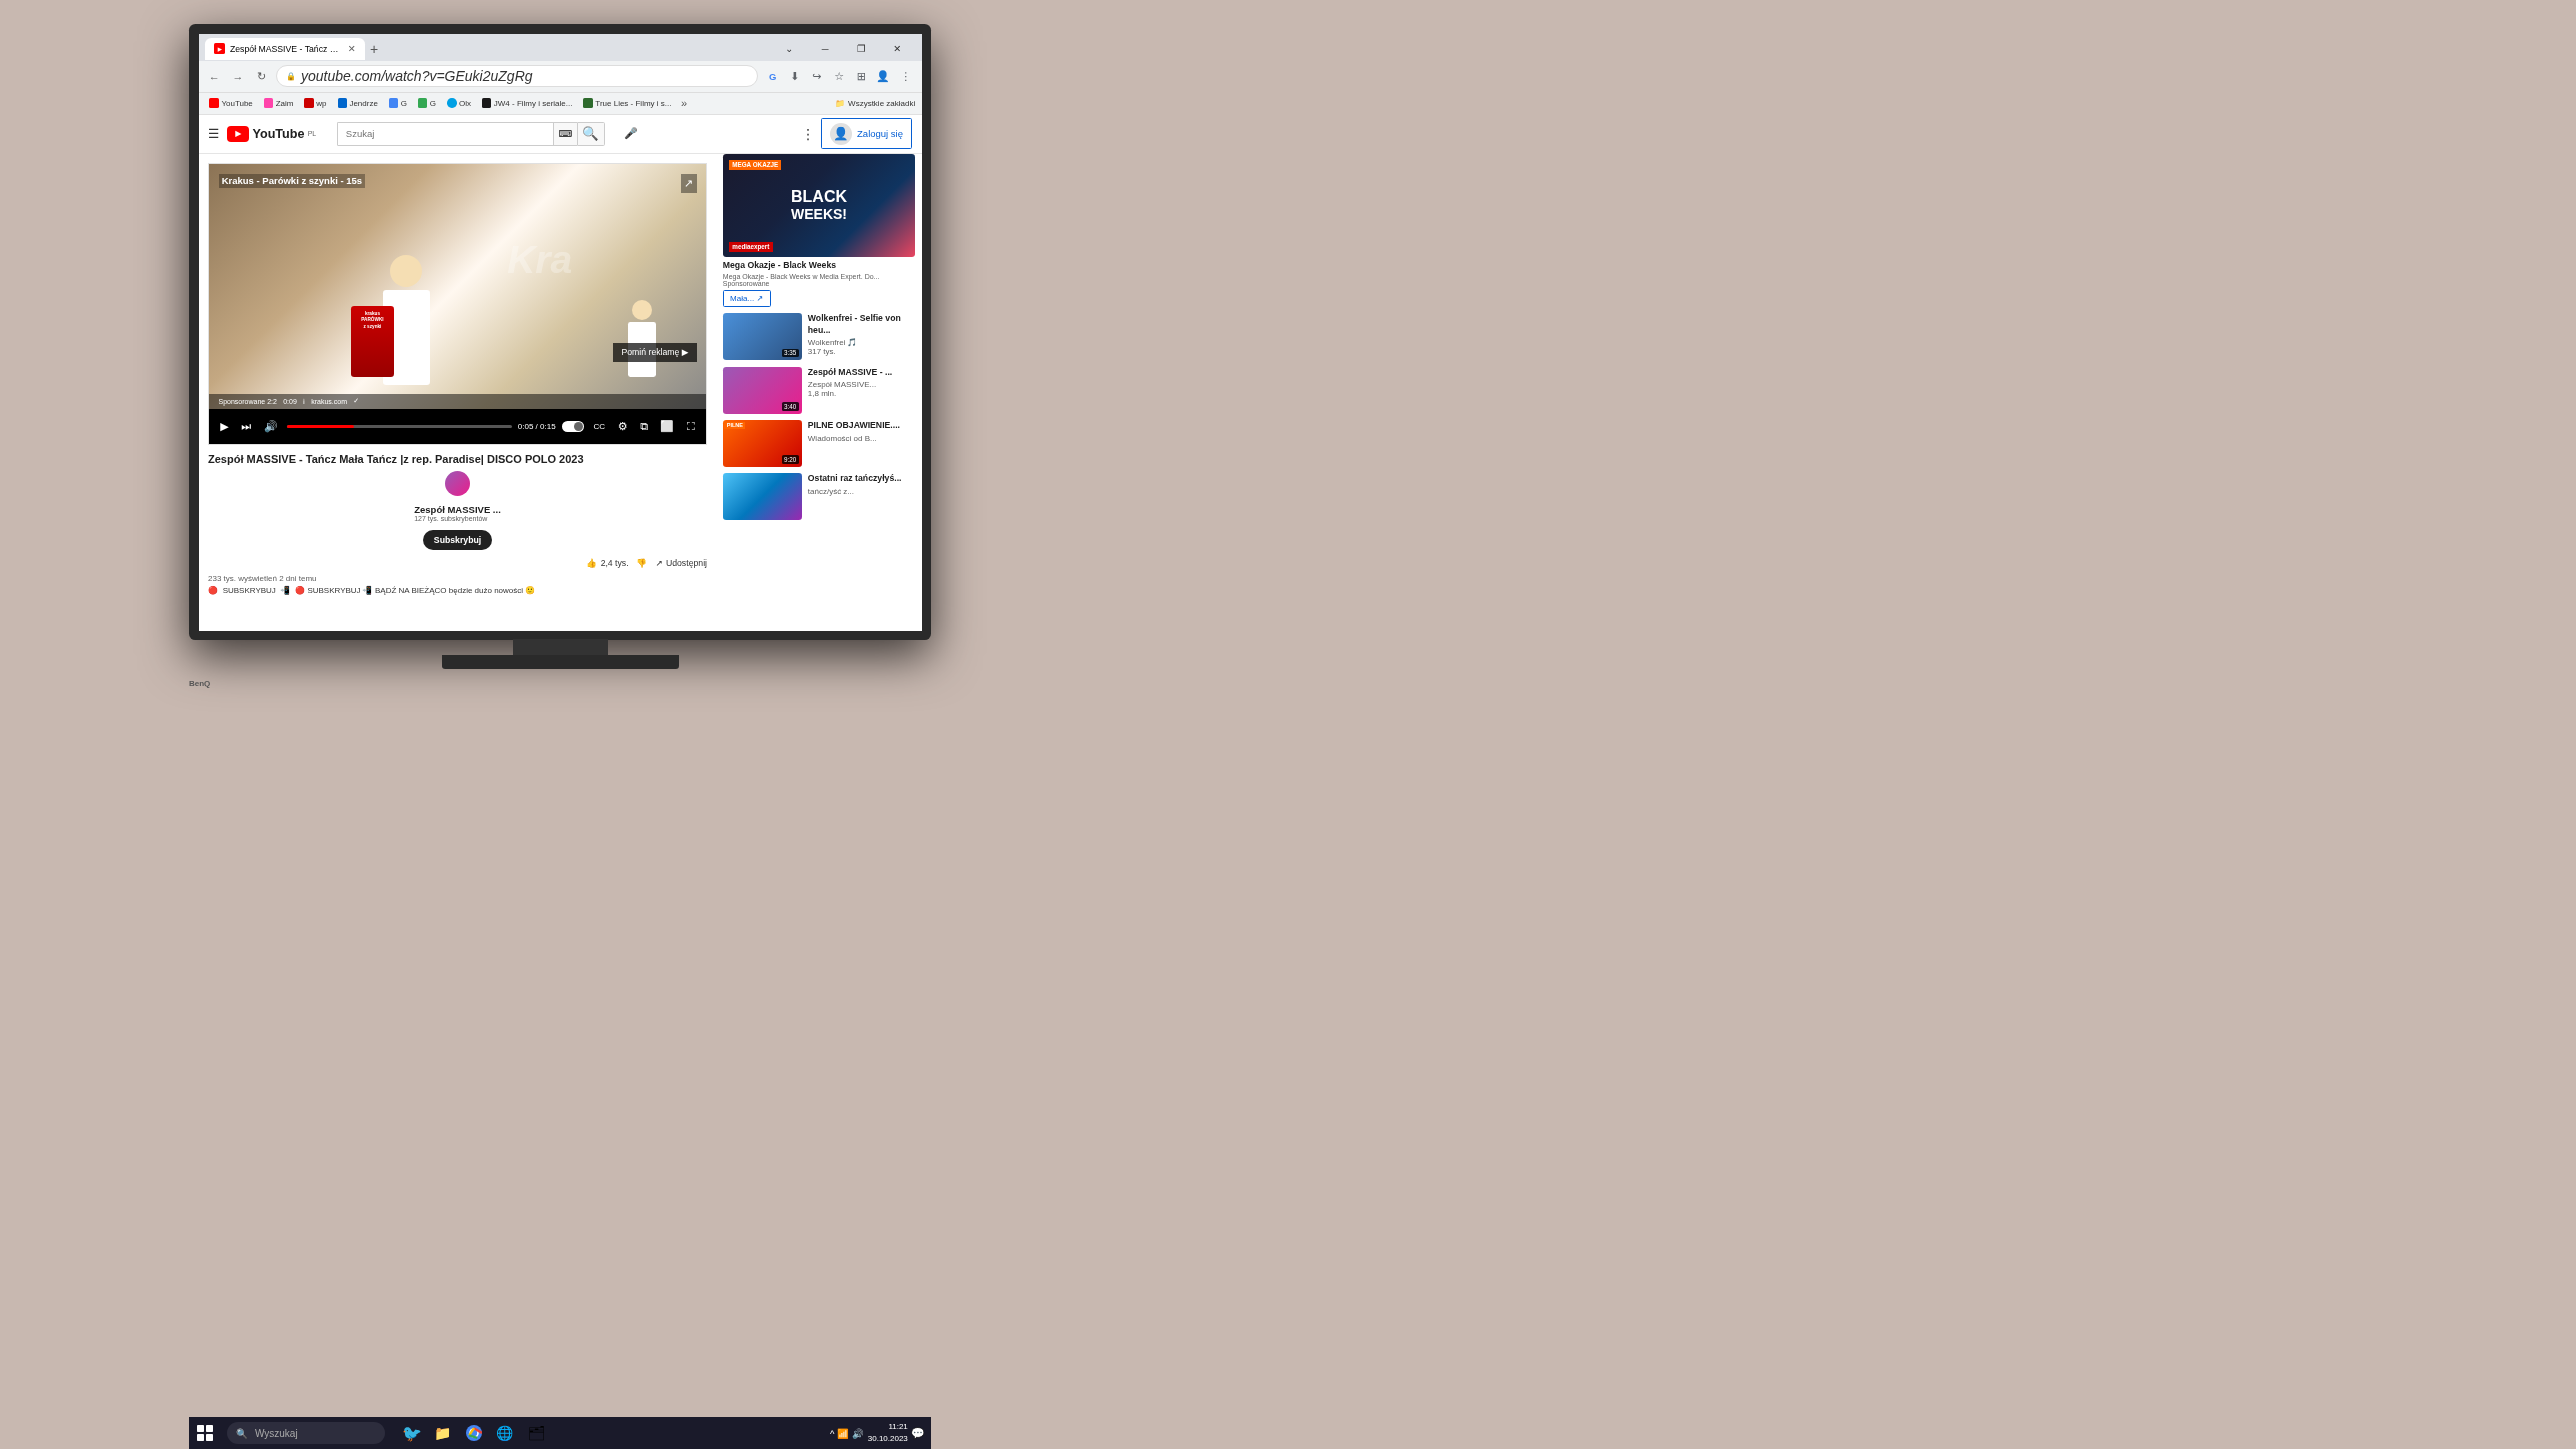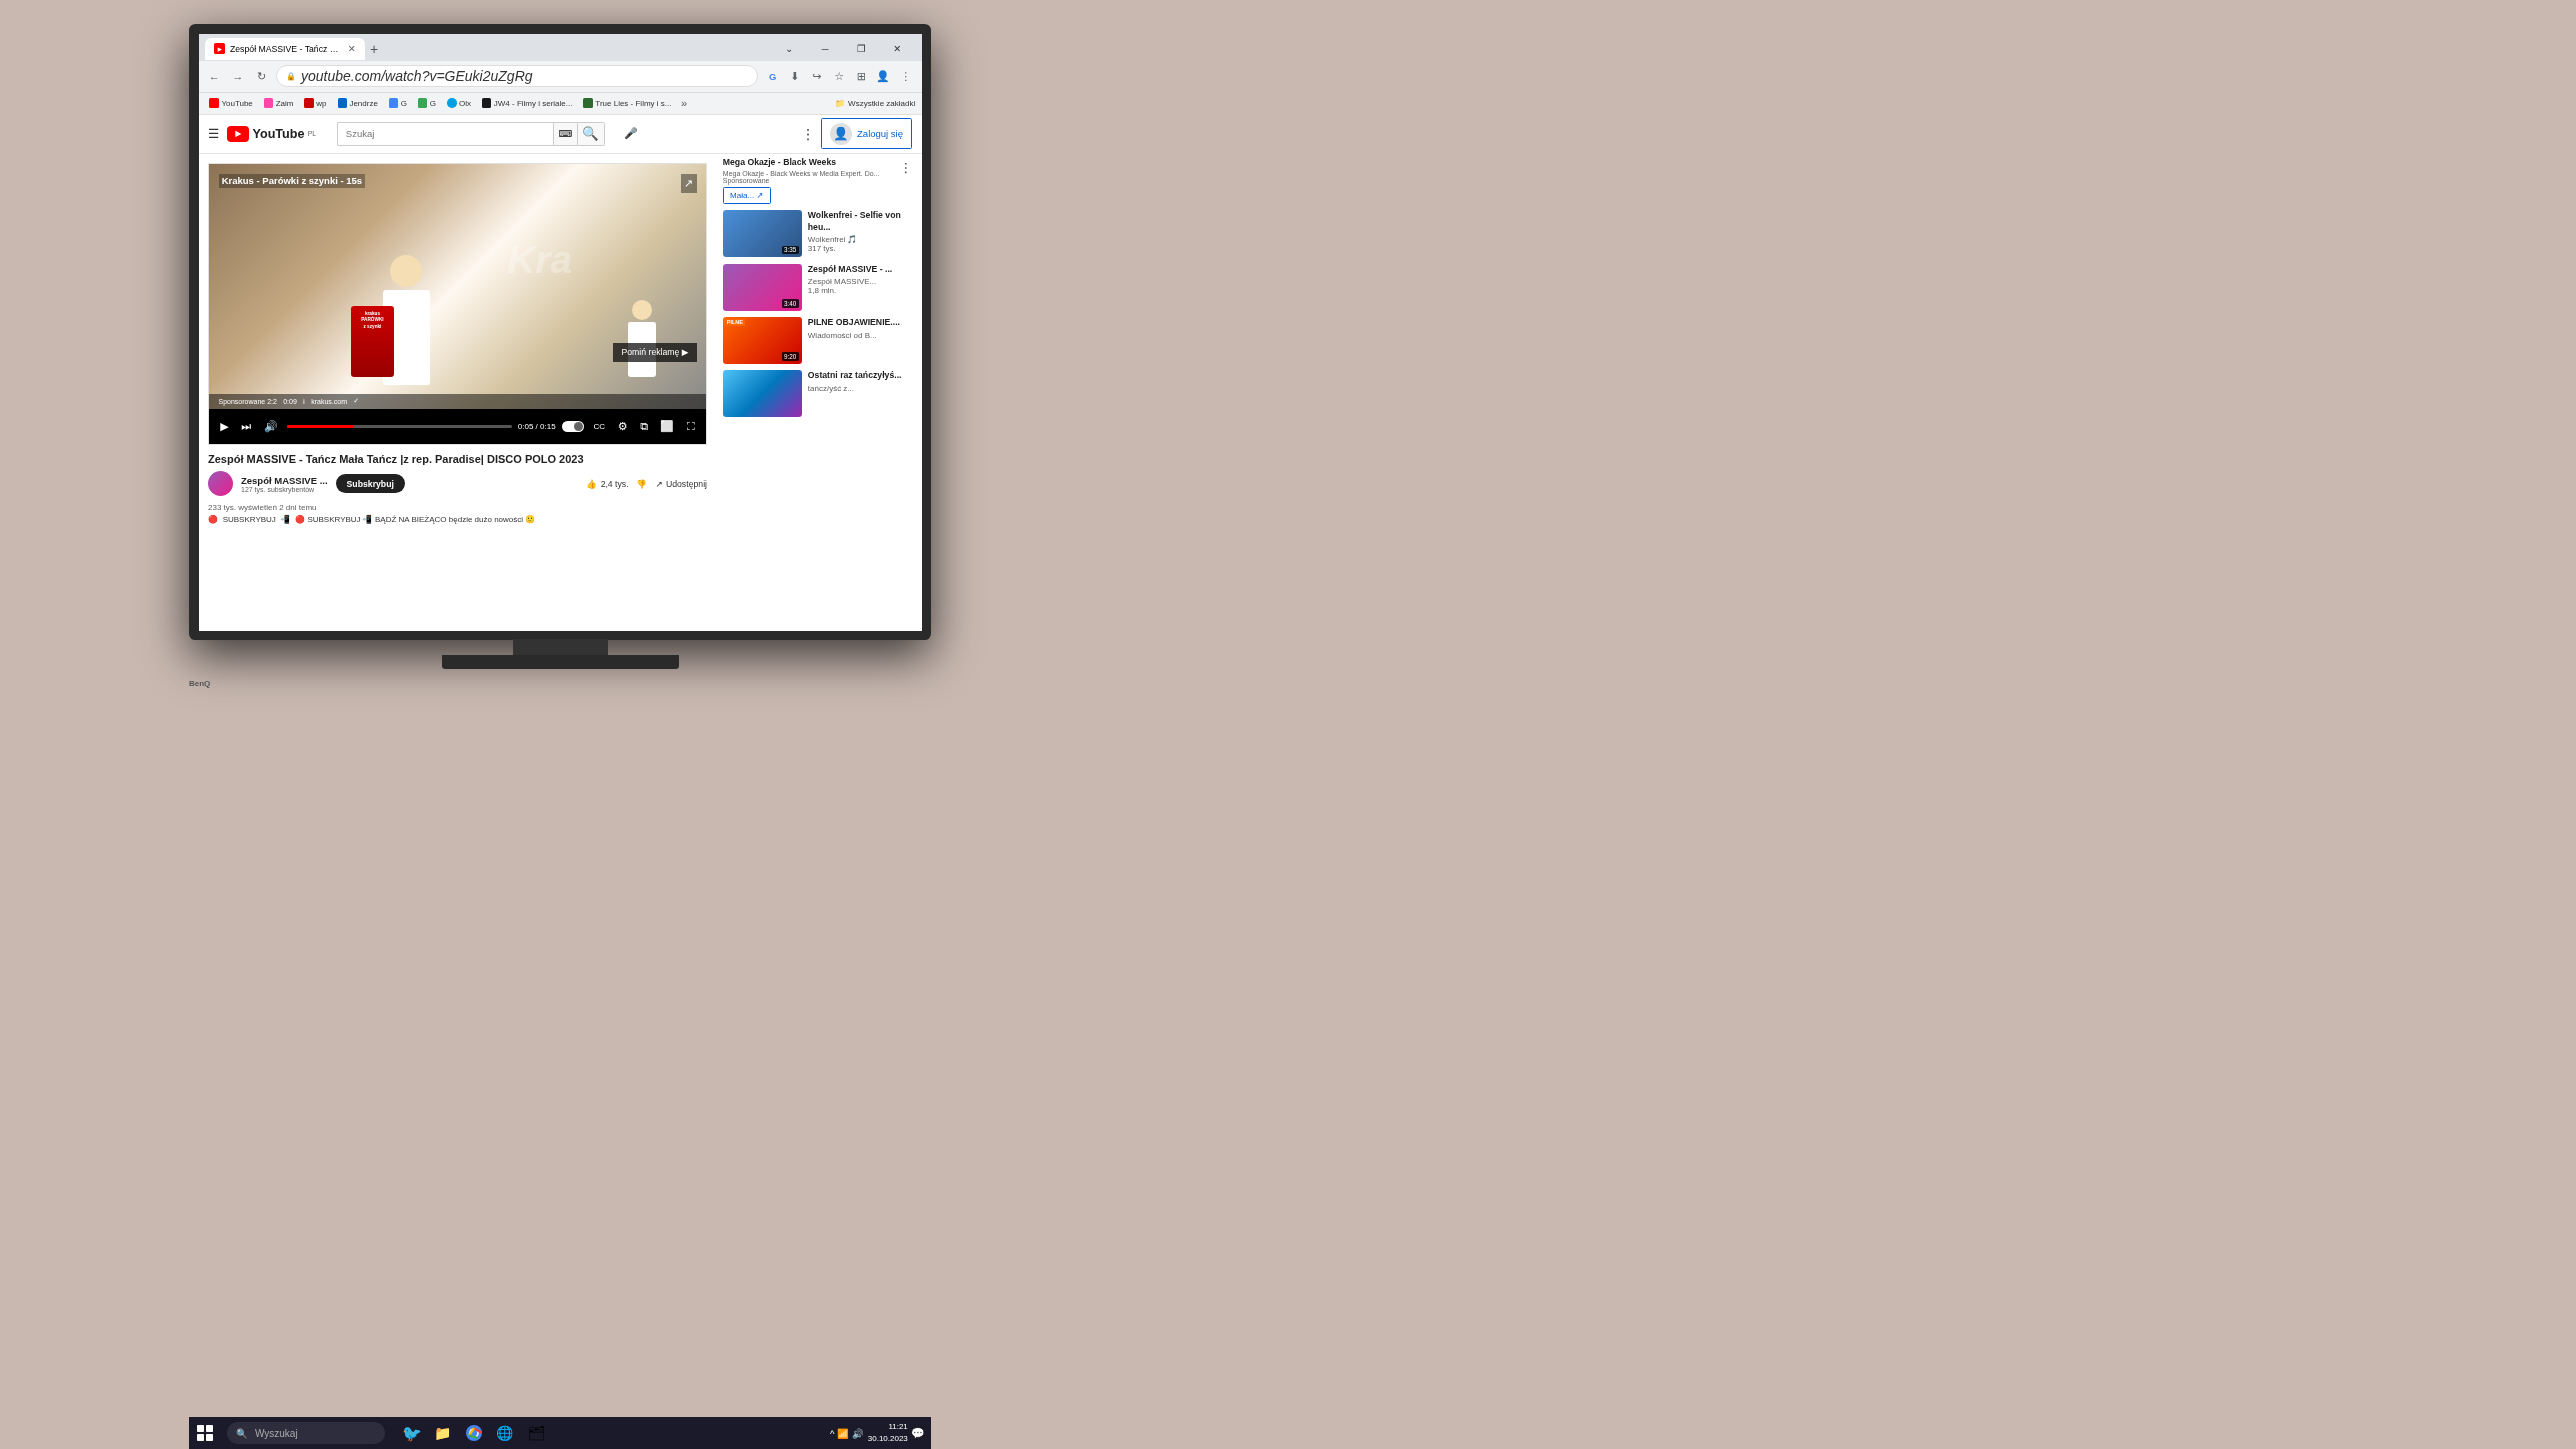--- a/index.html
+++ b/index.html
@@ -461,20 +461,21 @@
     .video-title {
       font-size: 11px;
       font-weight: bold;
       color: #212121;
       margin-bottom: 6.3px;
     }
     .video-channel-row {
       display: flex;
       align-items: center;
       gap: 8px;
+      flex-direction: column;
     }
     .channel-avatar {
       width: 25px;
       height: 25px;
       border-radius: 50%;
       background: linear-gradient(135deg, #9b59b6, #e91e8c);
       flex-shrink: 0;
     }
     .channel-name {
       font-size: 9.5px;
@@ -1040,20 +1041,32 @@
               <span style="font-size:8px;">📲</span>
               <span>🔴 SUBSKRYBUJ 📲 BĄDŹ NA BIEŻĄCO będzie dużo nowości 🙂</span>
             </div>
           </div>
         </div>
 
         <div class="yt-sidebar">
 
           <div class="sidebar-ad">
             <button class="sidebar-more-btn">⋮</button>
+            <div class="sidebar-ad-thumb">
+              <div class="black-weeks-badge">
+                <span>MEGA OKAZJE</span>
+              </div>
+              <div class="black-weeks-text">
+                <span class="bw-black">BLACK</span>
+                <span class="bw-weeks">WEEKS!</span>
+              </div>
+              <div class="mediaexpert-logo">
+                <span>mediaexpert</span>
+              </div>
+            </div>
             <div style="display:flex;gap:6.3px;margin-top:3.2px;align-items:flex-start;">
               <div class="sidebar-ad-info">
                 <div class="sidebar-ad-title">Mega Okazje - Black Weeks</div>
                 <div class="sidebar-ad-sub">Mega Okazje - Black Weeks w Media Expert. Do...</div>
                 <div class="sponsored-label">Sponsorowane</div>
               </div>
             </div>
             <button class="open-ad-btn">
               <span>Mała...</span>
               <span>↗</span>

